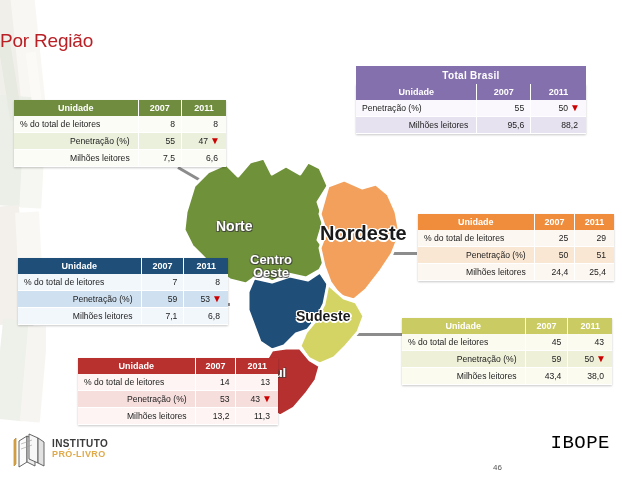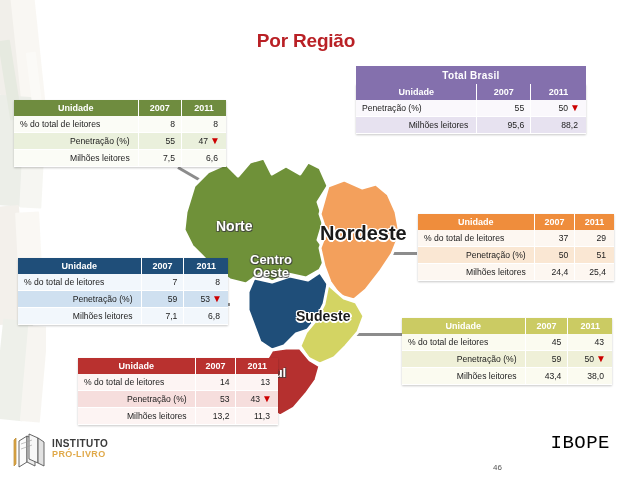--- a/index.html
+++ b/index.html
@@ -38,23 +38,23 @@
     text-align: right;
     font-size: 21px;
     font-weight: bold;
     color: #e8a15c;
     letter-spacing: -0.2px;
   }
   .title-sub {
     position: absolute;
     left: 0; top: 30px;
     width: 612px;
-    text-align: center;
+    text-align: left;
     font-size: 19px;
-    font-weight: bold;
+    font-weight: normal;
     color: #b92025;
     letter-spacing: -0.2px;
   }
 
   
   .map-wrap {
     position: absolute;
     left: 168px; top: 150px;
     width: 260px; height: 285px;
   }
@@ -335,21 +335,21 @@
     <thead>
       <tr>
         <th>Unidade</th>
         <th>2007</th>
         <th>2011</th>
       </tr>
     </thead>
     <tbody>
       <tr>
         <td class="lbl">% do total de leitores</td>
-        <td>37</td>
+        <td>25</td>
         <td><span class="cellval">29</span><span class="arrow"></span></td>
       </tr>
       <tr>
         <td class="lbl">Penetração (%)</td>
         <td>50</td>
         <td><span class="cellval">51</span><span class="arrow"></span></td>
       </tr>
       <tr>
         <td class="lbl">Milhões leitores</td>
         <td>24,4</td>

